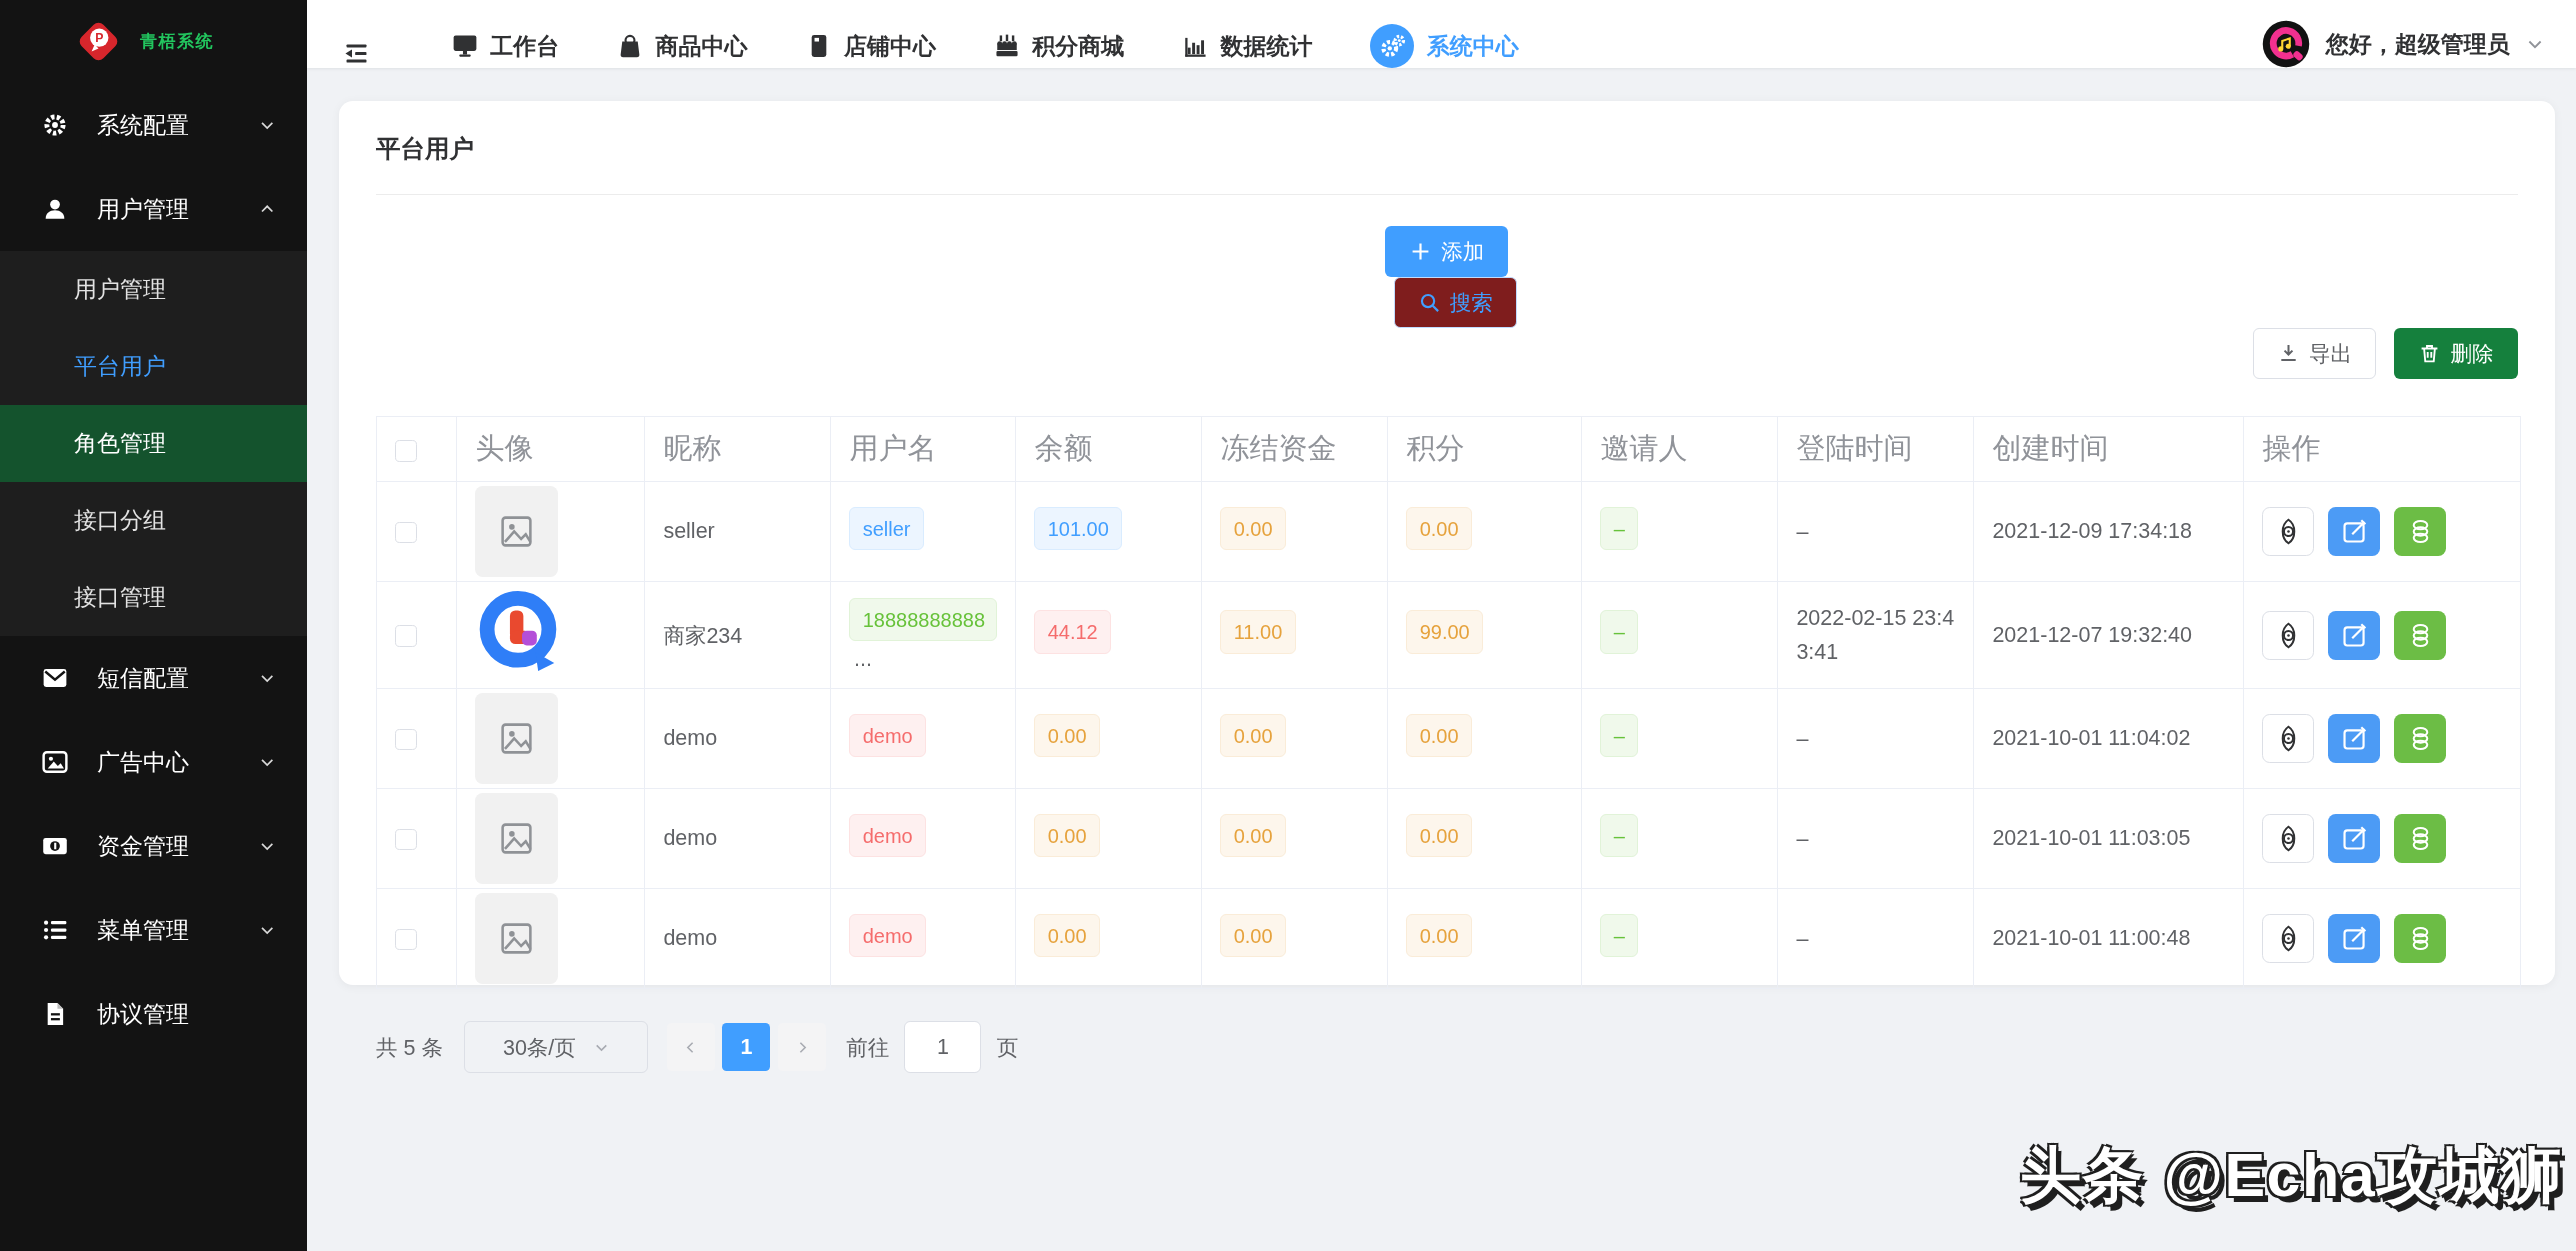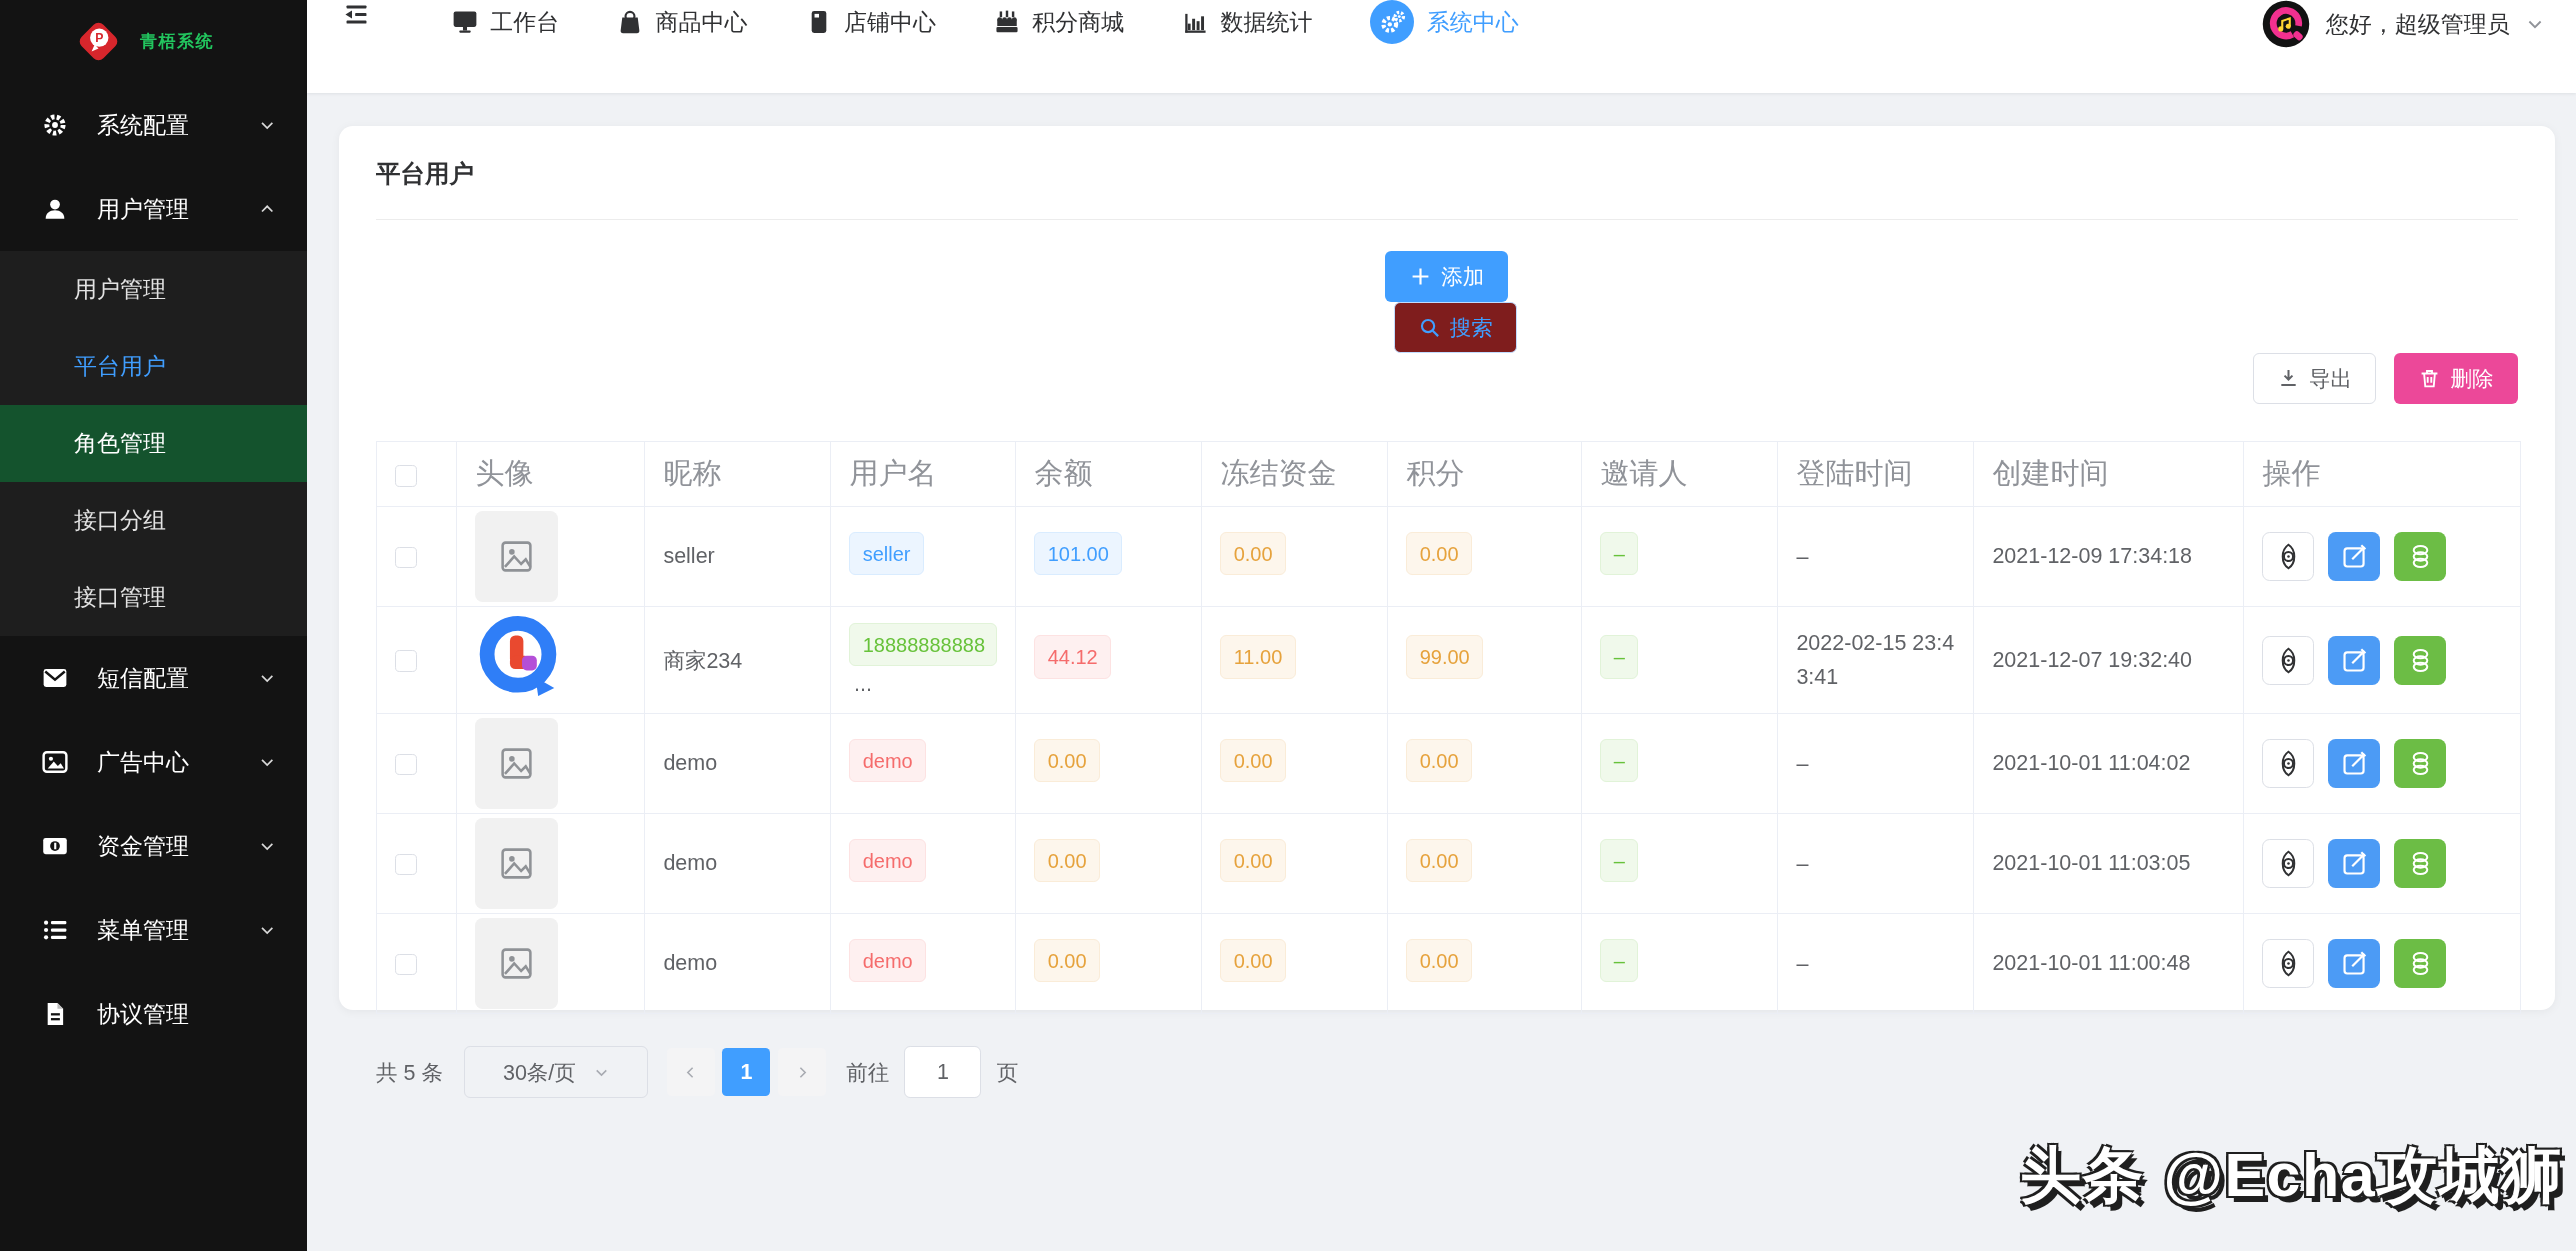--- a/index.html
+++ b/index.html
@@ -17,21 +17,21 @@
   .menu-item .mi-icon { width:26px; height:26px; flex-shrink:0; }
   .menu-item .mi-label { margin-left:29px; }
   .menu-item .mi-chevron { margin-left:auto; width:18.4px; height:18.4px; color:#d8d8d8; }
   .submenu { background:#1e1e1e; }
   .submenu-item { height:77px; display:flex; align-items:center; padding-left:74px; color:#e3e3e3; font-size:23px; cursor:pointer; }
   .submenu-item.active { color:#409eff; }
   .submenu-item.hovered { background:#14532d; color:#fff; }
 
   
   .main { flex:1; display:flex; flex-direction:column; min-width:0; }
-  .topbar { height:93px; background:#fff; display:flex; align-items:flex-start; padding:0 31px 0 35px; box-shadow:0 0.8px 3.1px rgba(0,21,41,.08); position:relative; z-index:2; }
+  .topbar { height:68px; background:#fff; display:flex; align-items:flex-end; padding:0 31px 0 35px; box-shadow:0 0.8px 3.1px rgba(0,21,41,.08); position:relative; z-index:2;font-weight:bold; }
   .fold-btn { width:29px; height:29px; color:#303133; cursor:pointer; flex-shrink:0; }
   .topnav { display:flex; align-items:center; margin-left:81px; gap:58px; }
   .nav-item { display:flex; align-items:center; gap:12.3px; font-size:23px; color:#303133; cursor:pointer; white-space:nowrap; }
   .nav-item .nv-icon { width:26px; height:26px; color:#303133; }
   .nav-item.active { color:#409eff; }
   .nav-item.active .nv-badge { width:44px; height:44px; border-radius:50%; background:#409eff; display:flex; align-items:center; justify-content:center; }
   .topbar-right { margin-left:auto; display:flex; align-items:center; gap:15.3px; cursor:pointer; }
   .user-avatar { width:48px; height:48px; }
   .user-name { font-size:23px; color:#303133; }
   .user-chevron { width:20px; height:20px; color:#909399; }
@@ -40,21 +40,21 @@
   .content { flex:1; padding:33px 21.5px 0 32px; background:#f0f2f5; }
   .card { background:#fff; border-radius:14px; box-shadow:0 1.5px 9.2px rgba(0,0,0,.05); padding:0 37px 20px; height:884px; }
   .page-title { padding-top:31px; font-size:24.5px; font-weight:600; color:#303133; line-height:34px; }
   .title-divider { margin-top:28px; border-bottom:0.8px solid #ececec; }
   .toolbar { margin-top:31px; display:flex; align-items:center;flex-direction:column; }
   .btn { height:51px; display:inline-flex; align-items:center; gap:9.2px; padding:0 23px; border-radius:6.1px; font-size:21.5px; cursor:pointer; border:0.8px solid transparent; white-space:nowrap; }
   .btn .b-icon { width:23px; height:23px; }
   .btn-primary { background:#409eff; color:#fff; }
   .btn-plain-blue { background:#7f1d1d; border-color:#c0dcff; color:#409eff; margin-left:17px; }
   .btn-default { background:#fff; border-color:#dcdfe6; color:#606266; }
-  .btn-danger { background:#ec4899; color:#fff; margin-left:18.4px; }
+  .btn-danger { background:#15803d; color:#fff; margin-left:18.4px; }
   .toolbar-right { margin-left:auto; display:flex; align-items:center;padding-left:34px; }
 
   
   table.users { margin-top:37px; border-collapse:collapse; table-layout:fixed; width:2142px; font-size:21.5px; }
   .users th, .users td { border:0.8px solid #ebeef5; text-align:left; padding:0 18.4px; vertical-align:middle; overflow:hidden; }
   .users th { height:65px; color:#909399; font-weight:500; font-size:29px; }
   .users td { height:100px; color:#606266; }
   tr.tall td { height:107px; }
   .col-check { width:80px; } .col-avatar { width:188px; } .col-nick { width:186px; }
   .col-user { width:185px; } .col-balance { width:186px; } .col-frozen { width:186px; }

